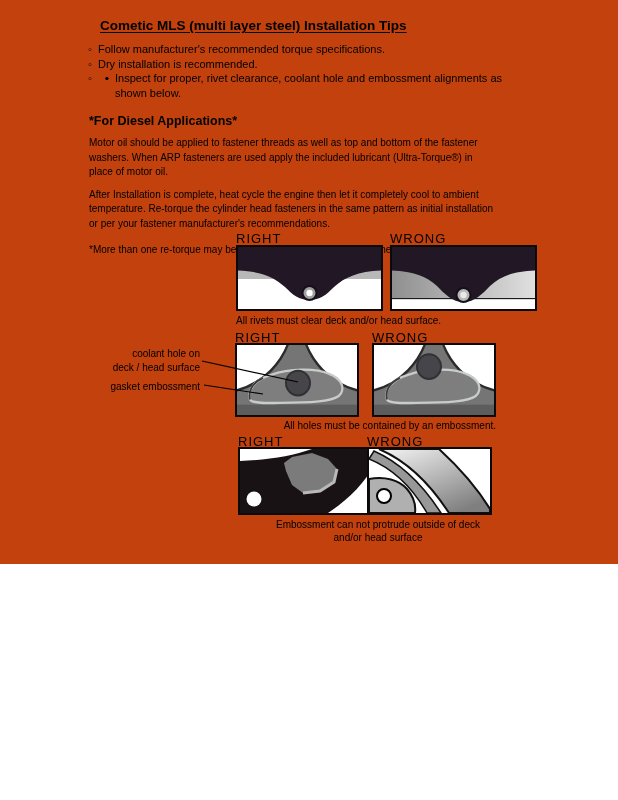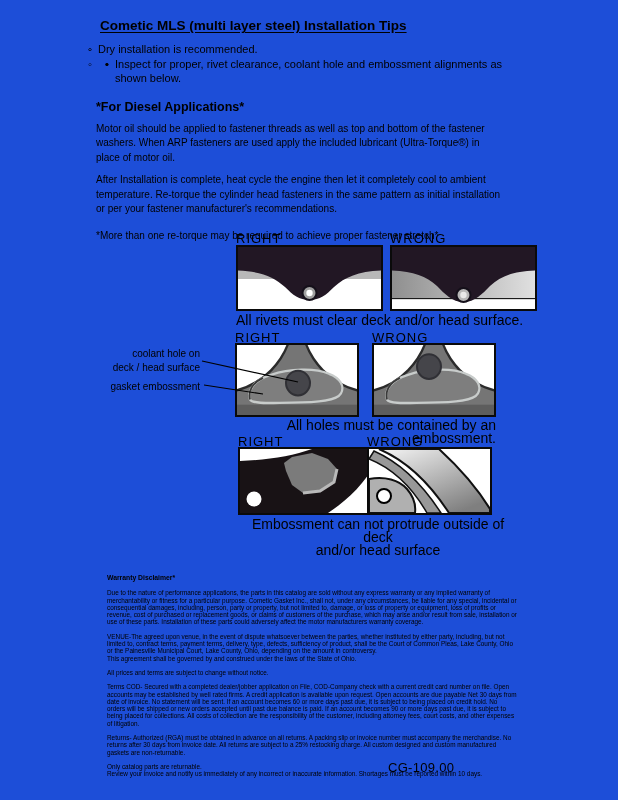--- a/index.html
+++ b/index.html
@@ -1,56 +1,56 @@
 <!DOCTYPE html>
 <html><head>
 <meta charset="utf-8">
 <style>
   * { margin:0; padding:0; box-sizing:border-box; }
   html,body { background:#ffffff; }
   body { font-family:"Liberation Sans", sans-serif; color:#000; }
-  .page { position:relative; width:618px; height:800px; background:#1d4ed8; overflow:hidden; }
+  .page { position:relative; width:618px; height:564px; background:#c2410c; overflow:hidden; }
 
   
   .main { position:absolute; left:88px; top:18px; width:424px; }
   .title { margin-left:12px; font-size:13.5px; font-weight:bold; text-decoration:underline; text-underline-offset:2px; margin-bottom:9px; }
   .blist { list-style:none; font-size:11px; line-height:14.5px; }
   .blist li { position:relative; padding-left:10px; }
   .blist .mark { position:absolute; left:0; top:0; }
   .sublist { margin-left:17px; }
-  .diesel { margin-left:8px; }
+  .diesel { margin-left:1px; }
   .heading { font-size:12.5px; font-weight:bold; margin-top:14px; }
   .para { font-size:10px; line-height:14.5px; margin-top:8px; width:410px; }
   .note { margin-top:12px; }
 
   
   .figrow { position:absolute; left:0; width:618px; height:110px; }
   .fig-label { position:absolute; top:0; font-size:13px; letter-spacing:1px; text-align:left; }
   .box { position:absolute; border:2px solid #0a0a0a; background:#fff; line-height:0; }
-  .figcaption { position:absolute; font-size:14px; line-height:13px; white-space:pre-line; }
+  .figcaption { position:absolute; font-size:10px; line-height:13px; white-space:pre-line; }
   .ann-labels { position:absolute; font-size:10px; line-height:14px; text-align:right; white-space:pre-line; }
   .lines { position:absolute; left:0; top:0; pointer-events:none; }
 
   
   .legal { position:absolute; left:107px; top:574px; width:410px; font-size:6.4px; line-height:7.3px; }
   .legal .lheading { font-size:6.8px; font-weight:bold; margin-bottom:8px; }
   .legal p { margin-bottom:7px; white-space:pre-line; }
 
   .footer { position:absolute; left:388px; top:760px; font-size:13px; letter-spacing:0.3px; }
 </style>
 </head>
 <body>
 
 <div class="page">
 
   <div class="main">
     <div class="title">Cometic MLS (multi layer steel) Installation Tips</div>
 
     <ul class="blist">
-      <li><span class="mark">◦</span></li>
+      <li><span class="mark">◦</span><span>Follow manufacturer's recommended torque specifications.</span></li>
       <li><span class="mark">◦</span><span>Dry installation is recommended.</span></li>
       <li><span class="mark">◦</span></li>
     </ul>
     <ul class="blist sublist">
       <li><span class="mark">•</span></li>
       <li><span class="mark">•</span><span>Inspect for proper, rivet clearance, coolant hole and embossment alignments as shown below.</span></li>
     </ul>
 
     <div class="diesel">
       <div class="heading">*For Diesel Applications*</div>

